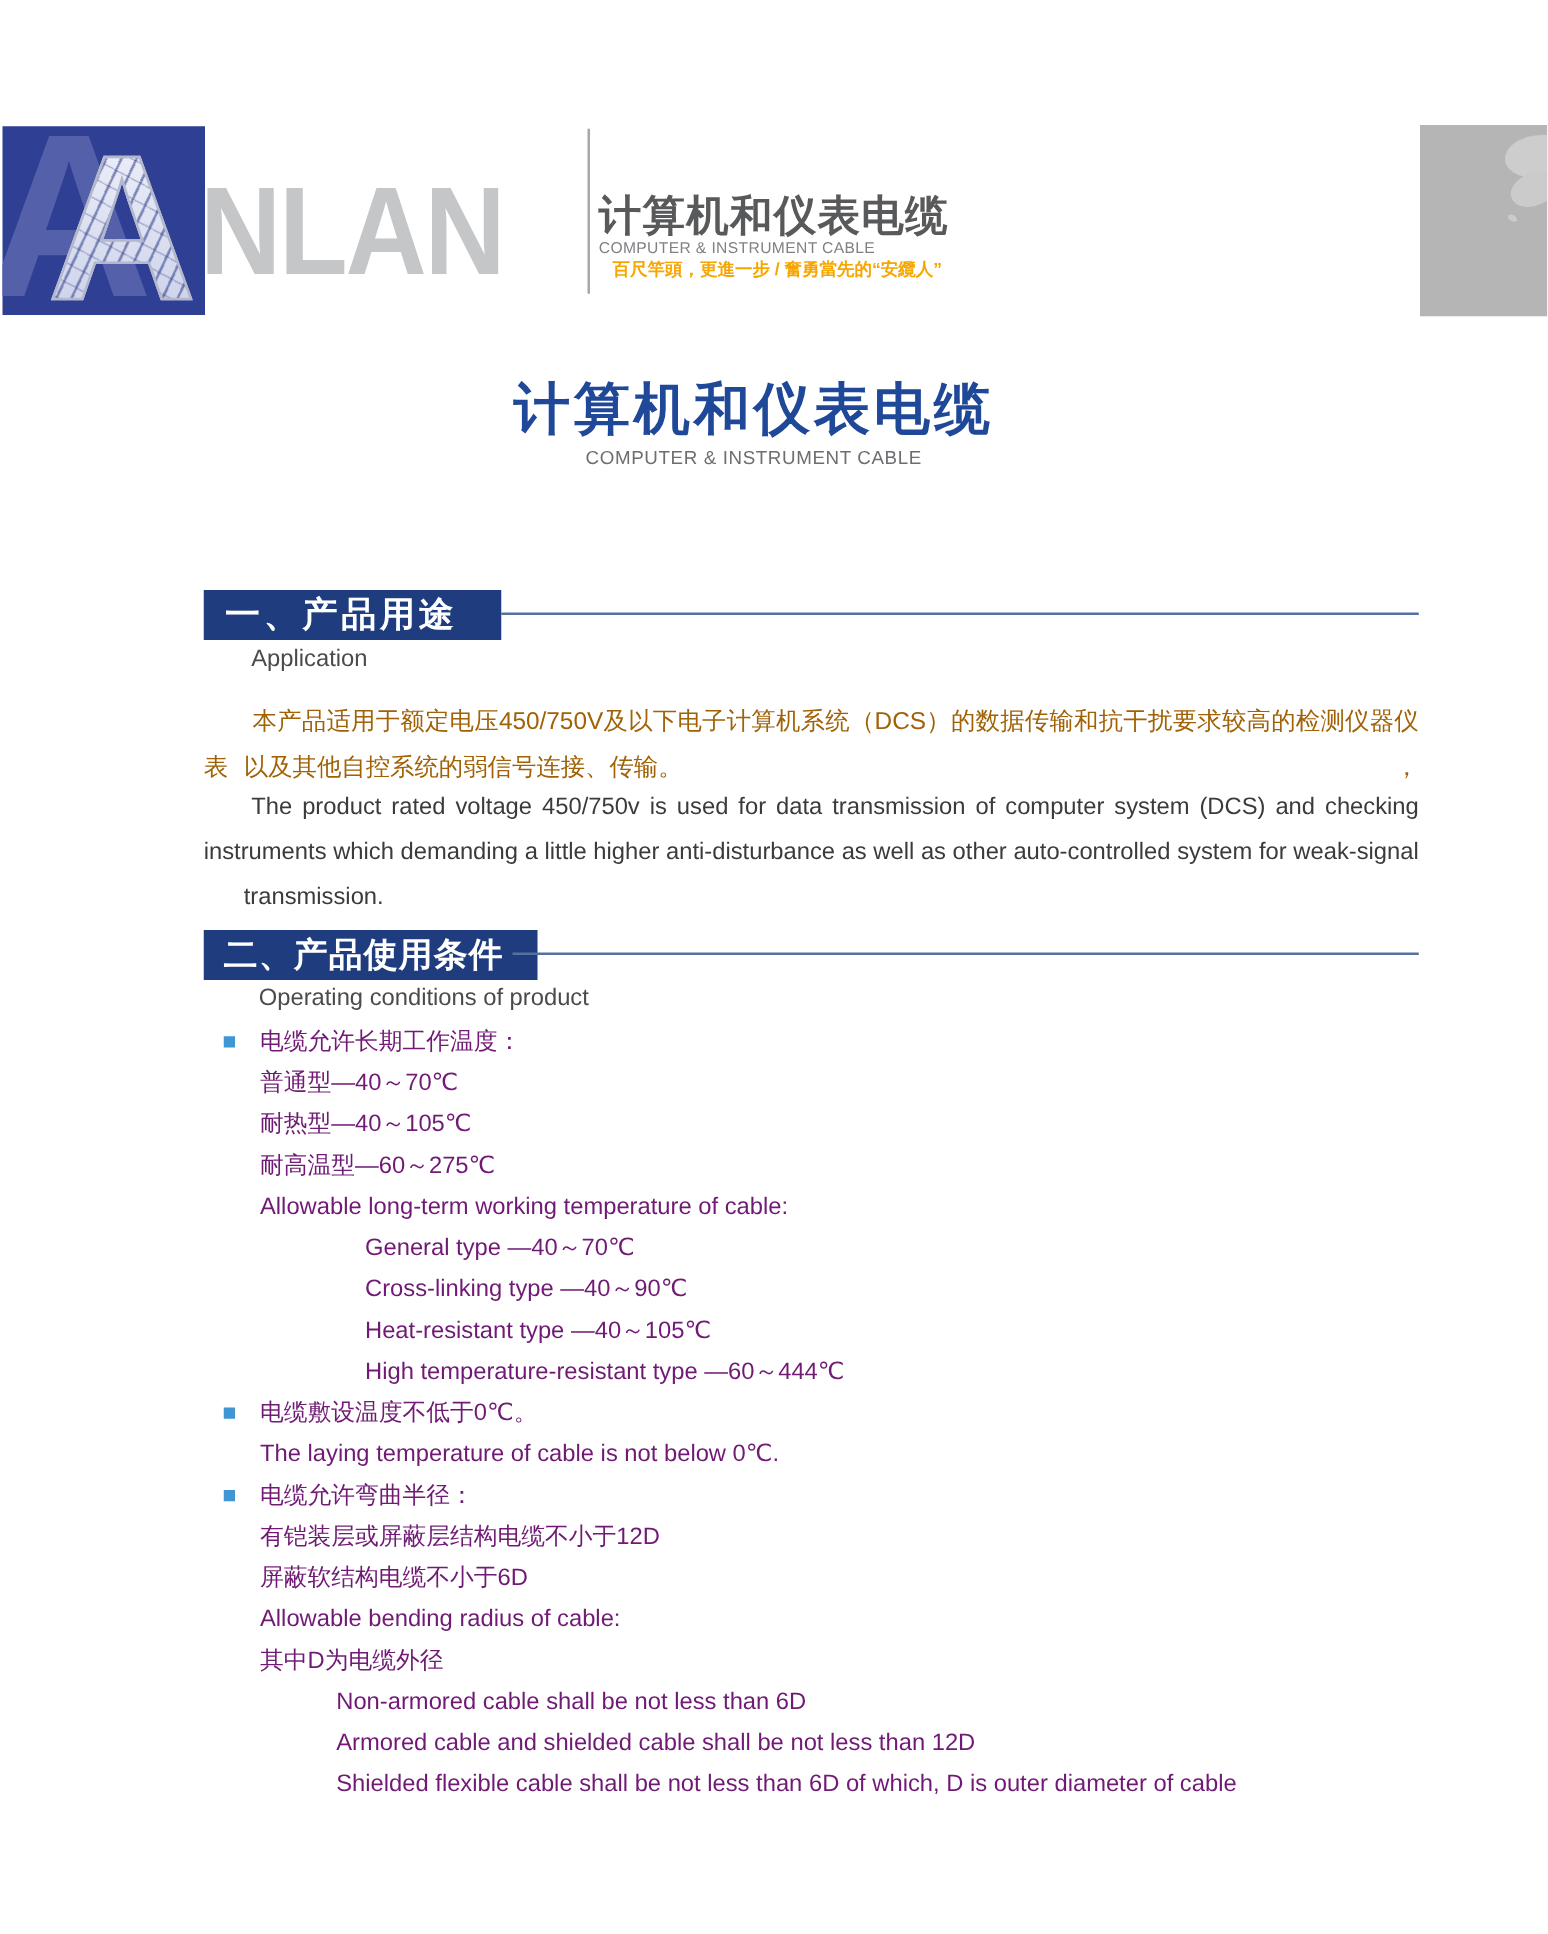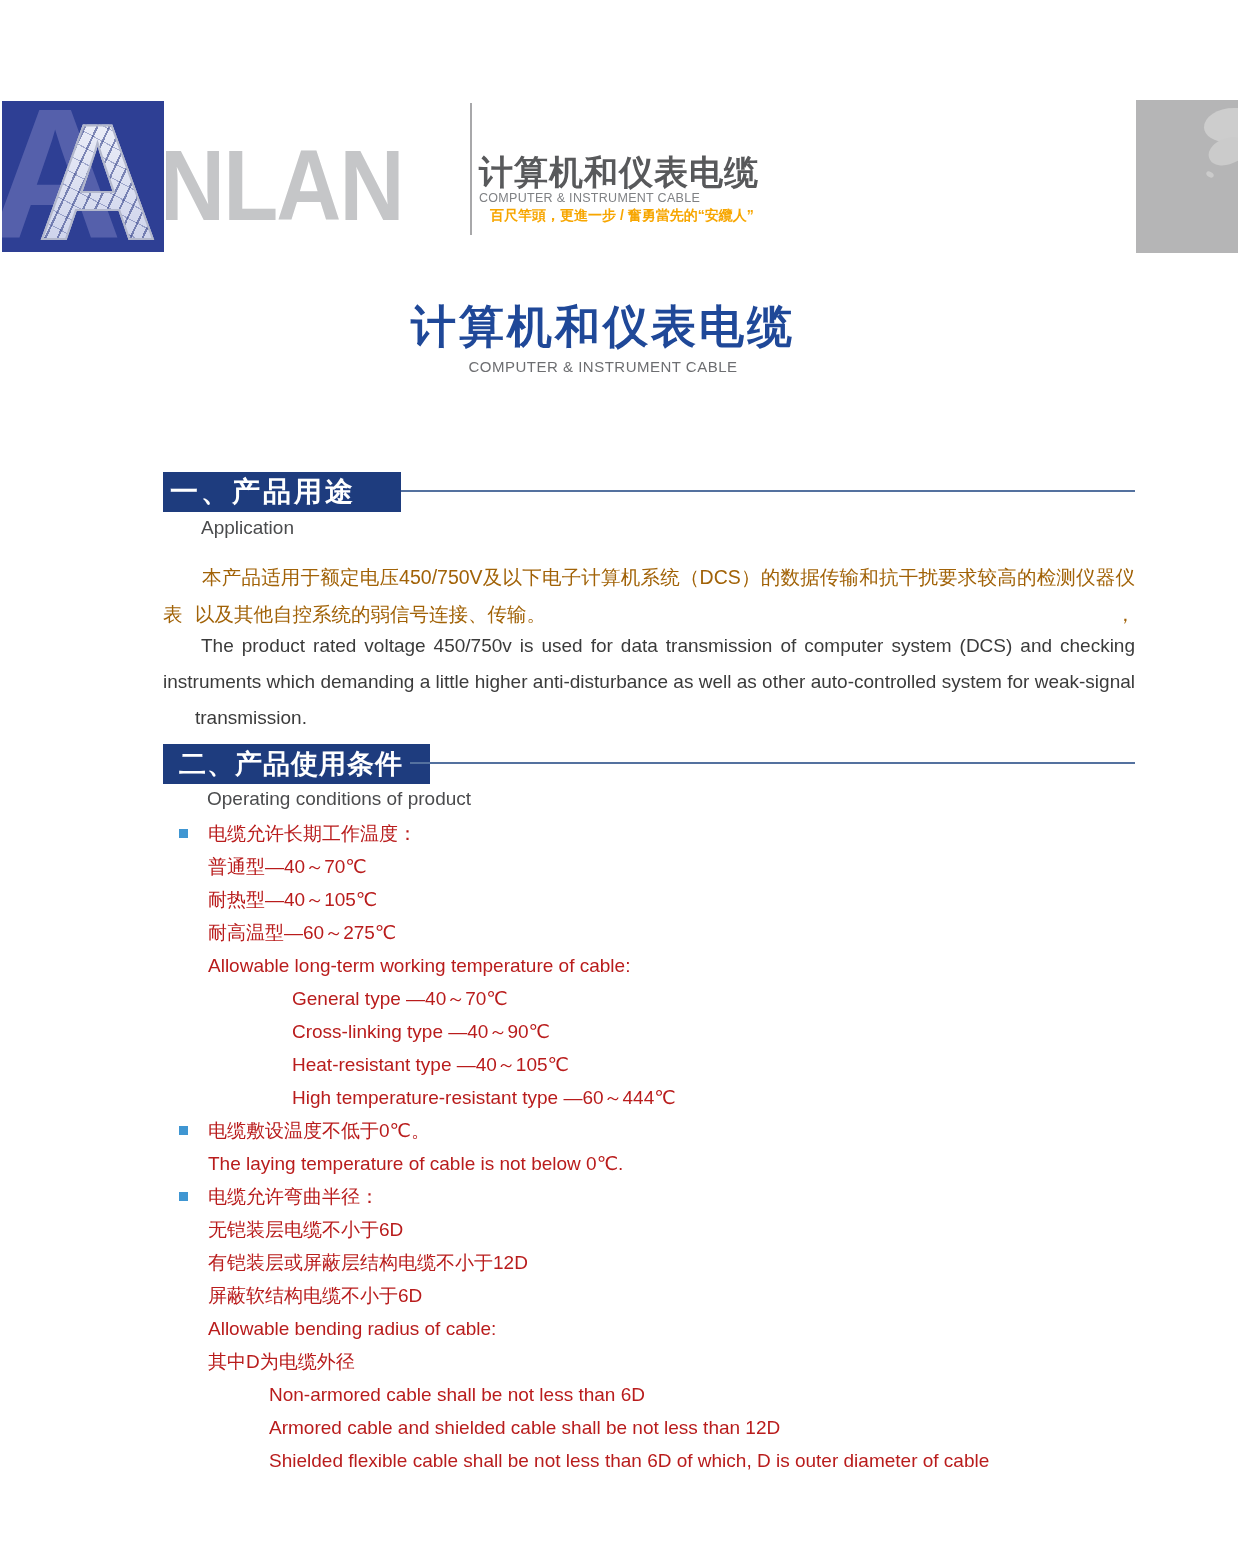--- a/index.html
+++ b/index.html
@@ -29,41 +29,41 @@
 
   
   .page-title{position:absolute;left:0;top:297px;width:1206px;text-align:center;
       font-size:45px;font-weight:bold;color:#1f4898;letter-spacing:3px;}
   .page-subtitle{position:absolute;left:0;top:358px;width:1206px;text-align:center;
       font-size:15px;color:#6d6e71;letter-spacing:.5px;}
 
   
   .sec-box{position:absolute;height:40px;background:#1e3c7e;color:#ffffff;font-weight:bold;
       display:flex;align-items:center;box-sizing:border-box;}
-  .sec-box-1{left:163px;top:472px;width:238px;font-size:28px;letter-spacing:3px;padding-left:7px;}
+  .sec-box-1{left:163px;top:472px;width:238px;font-size:28px;letter-spacing:3px;padding-left:17px;}
   .sec-box-2{left:163px;top:744px;width:267px;font-size:27px;letter-spacing:1px;padding-left:16px;}
   .sec-line{position:absolute;height:2px;background:#54719f;}
   .sec-line-1{left:401px;top:490px;width:734px;}
   .sec-line-2{left:410px;top:762px;width:725px;}
   .sec-sub{position:absolute;font-size:19px;color:#4a4b4d;}
   .sec-sub-1{left:201px;top:517px;}
   .sec-sub-2{left:207px;top:788px;}
 
   
   .para{position:absolute;left:163px;width:972px;}
   .para-cn{top:559px;font-size:19.5px;color:#a16207;}
   .para-cn .line{height:37px;line-height:37px;}
   .para-en{top:628px;font-size:19px;color:#3b3b3b;}
   .para-en .line{height:36px;line-height:36px;}
   .para .t-first{text-indent:2em;text-align:justify;text-align-last:justify;}
   .para .t-mid{text-align:justify;text-align-last:justify;}
   .para .t-last{text-align:left;margin-left:32px;}
 
   
-  .cond-list{position:absolute;left:163px;top:817px;width:985px;font-size:19px;color:#b91c1c;}
+  .cond-list{position:absolute;left:163px;top:817px;width:985px;font-size:19px;color:#701a75;}
   .cond-list .item{position:relative;height:33px;line-height:33px;padding-left:45px;box-sizing:border-box;}
   .cond-list .t-bullet::before{content:"";position:absolute;left:16px;top:12px;width:9px;height:9px;background:#3f96d2;}
   .cond-list .t-sub1{padding-left:106px;}
   .cond-list .t-sub2{padding-left:129px;}
 </style>
 </head>
 <body>
 
 <div class="page">
 
@@ -135,21 +135,20 @@
       <div class="item t-sub2">Heat-resistant type —40～105℃</div>
 
       <div class="item t-sub2">High temperature-resistant type —60～444℃</div>
 
       <div class="item t-bullet">电缆敷设温度不低于0℃。</div>
 
       <div class="item t-plain">The laying temperature of cable is not below 0℃.</div>
 
       <div class="item t-bullet">电缆允许弯曲半径：</div>
 
-      <div class="item t-plain">无铠装层电缆不小于6D</div>
 
       <div class="item t-plain">有铠装层或屏蔽层结构电缆不小于12D</div>
 
       <div class="item t-plain">屏蔽软结构电缆不小于6D</div>
 
       <div class="item t-plain">Allowable bending radius of cable:</div>
 
       <div class="item t-plain">其中D为电缆外径</div>
 
       <div class="item t-sub1">Non-armored cable shall be not less than 6D</div>

